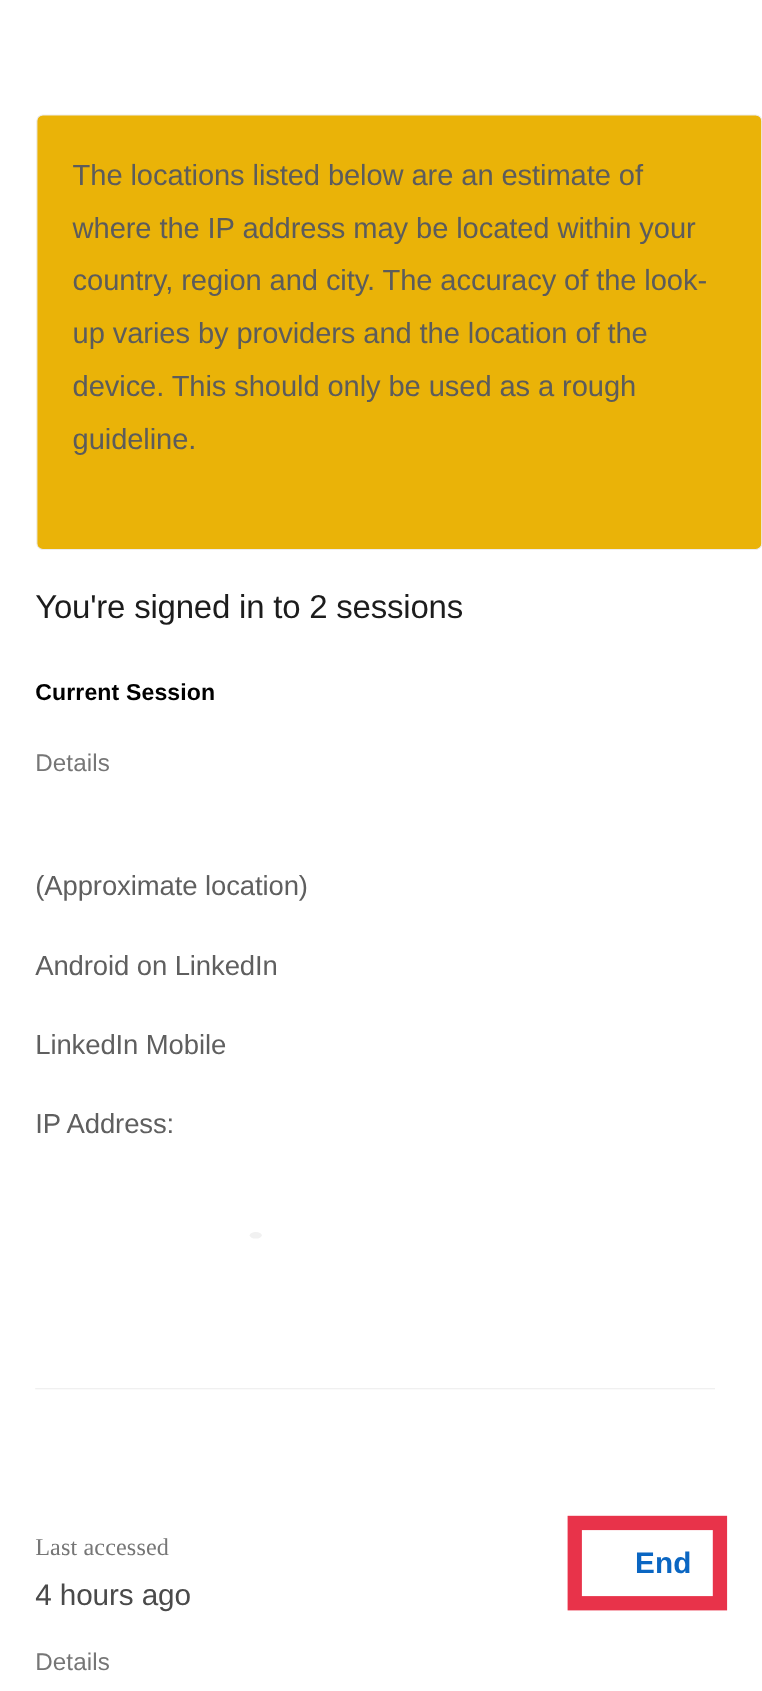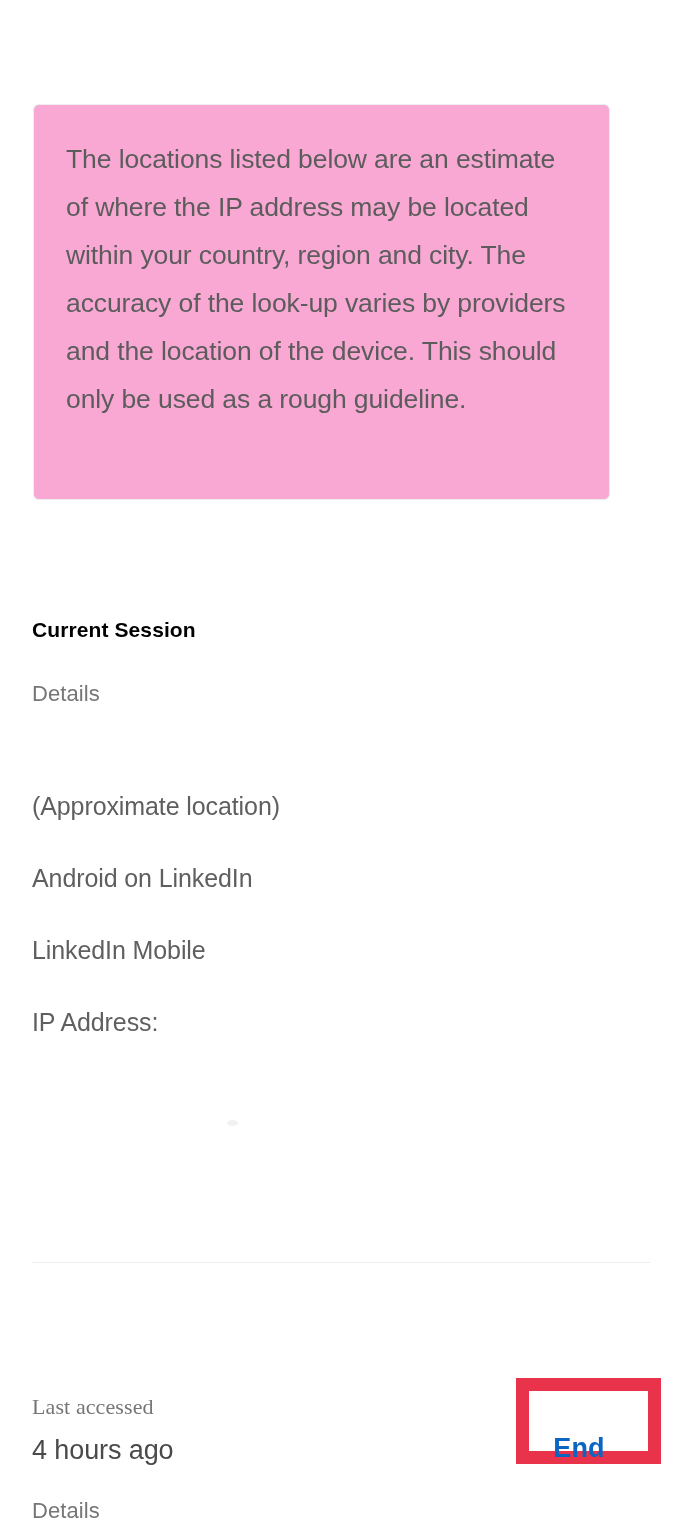--- a/index.html
+++ b/index.html
@@ -82,23 +82,23 @@
     justify-content: center;
     line-height: 1;
   }
   .help-circle span { display: block; transform: translateY(-1px); }
 
   
   .info-card {
     position: absolute;
     left: 33px;
     top: 104px;
-    width: 577px;
+    width: 660px;
     min-height: 396px;
-    background: #f9a8d4;
+    background: #eab308;
     border: 1px solid #ededed;
     border-radius: 6px;
     padding: 30px 30px 30px 32px;
   }
   .info-card p {
     font-size: 26.5px;
     line-height: 48px;
     color: #5c5c5c;
     letter-spacing: -0.1px;
   }
@@ -194,26 +194,26 @@
     position: absolute;
     left: 516px;
     top: 1378px;
     width: 145px;
     height: 86px;
     border: 13px solid #e8334a;
     background: #ffffff;
   }
   .end-btn {
     position: absolute;
-    left: 496px;
+    left: 520px;
     top: 1378px;
     width: 166px;
     height: 86px;
     display: flex;
-    align-items: flex-end;
+    align-items: center;
     justify-content: center;
     background: transparent;
     border: none;
     cursor: pointer;
   }
   .end-btn span {
     font-size: 27px;
     font-weight: bold;
     color: #0a66c2;
     letter-spacing: 0.2px;
@@ -222,20 +222,21 @@
 </head>
 <body>
 
 <div id="app">
 
 
   <div class="info-card">
     <p>The locations listed below are an estimate of where the IP address may be located within your country, region and city. The accuracy of the look-up varies by providers and the location of the device. This should only be used as a rough guideline.</p>
   </div>
 
+  <div class="signed-in-heading">You're signed in to 2 sessions</div>
 
   <div class="section-label current">Current Session</div>
   <div class="details-link one">Details</div>
 
   <div class="session-line l0">(Approximate location)</div>
   <div class="session-line l1">Android on LinkedIn</div>
   <div class="session-line l2">LinkedIn Mobile</div>
   <div class="session-line l3">IP Address:</div>
 
   <div class="loading-dot"></div>

